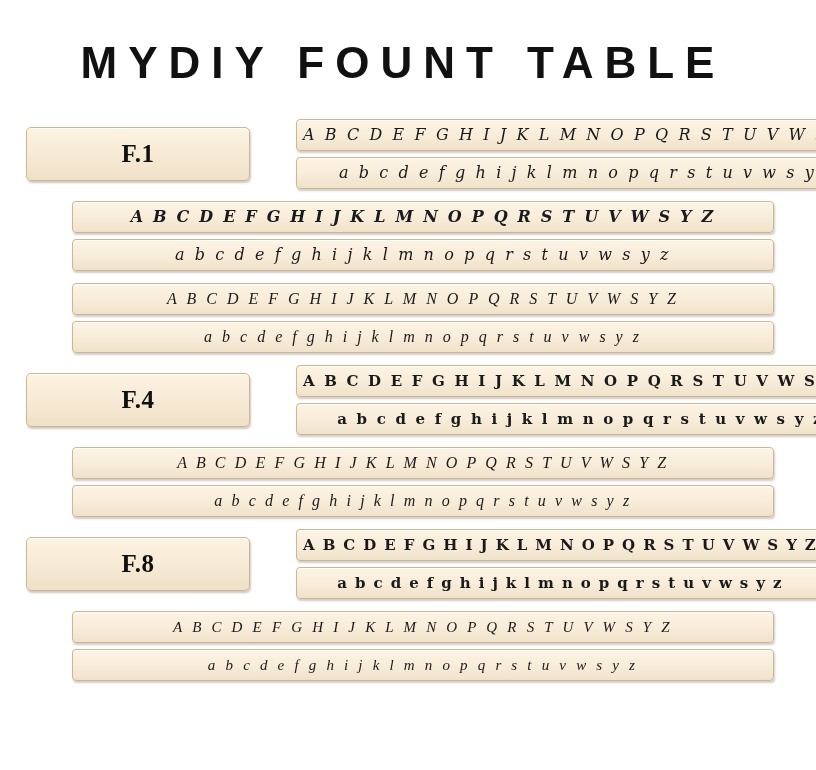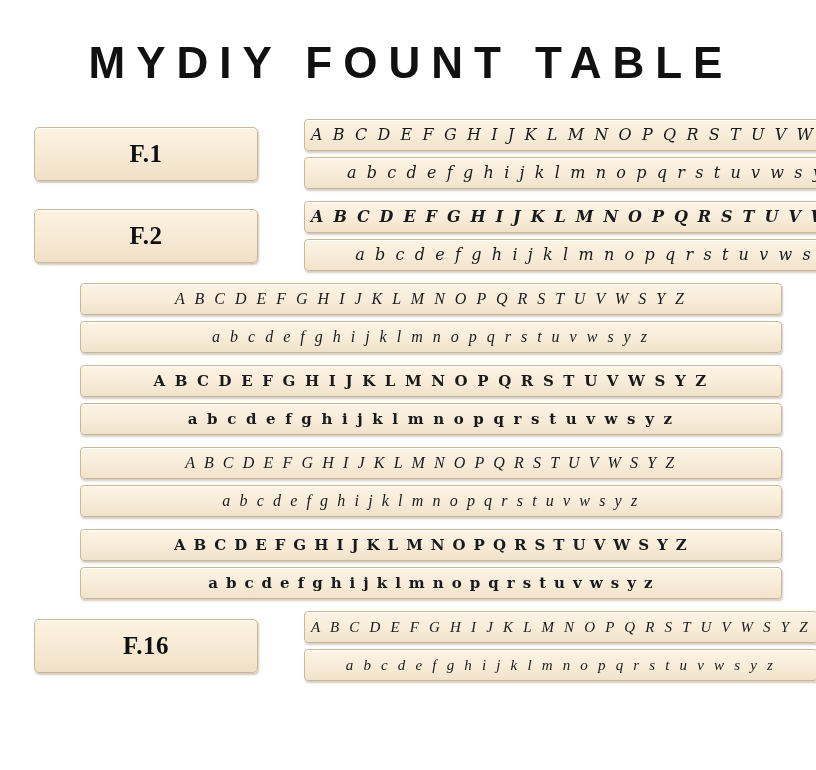--- a/index.html
+++ b/index.html
@@ -14,21 +14,20 @@
     color: #111;
     overflow: hidden;
     position: relative;
   }
 
   .page {
     width: 796px;
     height: 770px;
     position: relative;
     background: #ffffff;
-    padding-left: 8px;
   }
 
   .title {
     text-align: center;
     font-family: "Liberation Sans", sans-serif;
     font-weight: bold;
     font-size: 44px;
     letter-spacing: 11px;
     padding-top: 38px;
     padding-left: 10px;
@@ -162,45 +161,45 @@
         <div class="strip f-script">
           <span class="glyphs">A B C D E F G H I J K L M N O P Q R S T U V W S Y Z</span>
         </div>
         <div class="strip f-script">
           <span class="glyphs">a b c d e f g h i j k l m n o p q r s t u v w s y z</span>
         </div>
       </div>
     </div>
 
     <div class="row">
+      <div class="strips">
+        <div class="strip f-script-bold">
+          <span class="glyphs">A B C D E F G H I J K L M N O P Q R S T U V W S Y Z</span>
+        </div>
+        <div class="strip f-script">
+          <span class="glyphs">a b c d e f g h i j k l m n o p q r s t u v w s y z</span>
+        </div>
+      </div>
+    </div>
+
+    <div class="row">
+      <div class="strips">
+        <div class="strip f-thin">
+          <span class="glyphs">A B C D E F G H I J K L M N O P Q R S T U V W S Y Z</span>
+        </div>
+        <div class="strip f-thin">
+          <span class="glyphs">a b c d e f g h i j k l m n o p q r s t u v w s y z</span>
+        </div>
+      </div>
+    </div>
+
+    <div class="row">
       <div class="label-plaque">
-        <span class="label-text">F.2</span>
-      </div>
-      <div class="strips">
-        <div class="strip f-script-bold">
-          <span class="glyphs">A B C D E F G H I J K L M N O P Q R S T U V W S Y Z</span>
-        </div>
-        <div class="strip f-script">
-          <span class="glyphs">a b c d e f g h i j k l m n o p q r s t u v w s y z</span>
-        </div>
-      </div>
-    </div>
-
-    <div class="row">
-      <div class="strips">
-        <div class="strip f-thin">
-          <span class="glyphs">A B C D E F G H I J K L M N O P Q R S T U V W S Y Z</span>
-        </div>
-        <div class="strip f-thin">
-          <span class="glyphs">a b c d e f g h i j k l m n o p q r s t u v w s y z</span>
-        </div>
-      </div>
-    </div>
-
-    <div class="row">
+        <span class="label-text">F.4</span>
+      </div>
       <div class="strips">
         <div class="strip f-bold-serif">
           <span class="glyphs">A B C D E F G H I J K L M N O P Q R S T U V W S Y Z</span>
         </div>
         <div class="strip f-bold-serif">
           <span class="glyphs">a b c d e f g h i j k l m n o p q r s t u v w s y z</span>
         </div>
       </div>
     </div>
 
@@ -209,34 +208,34 @@
         <div class="strip f-italic-serif">
           <span class="glyphs">A B C D E F G H I J K L M N O P Q R S T U V W S Y Z</span>
         </div>
         <div class="strip f-italic-serif">
           <span class="glyphs">a b c d e f g h i j k l m n o p q r s t u v w s y z</span>
         </div>
       </div>
     </div>
 
     <div class="row">
+      <div class="label-plaque">
+        <span class="label-text">F.8</span>
+      </div>
       <div class="strips">
         <div class="strip f-gothic">
           <span class="glyphs">A B C D E F G H I J K L M N O P Q R S T U V W S Y Z</span>
         </div>
         <div class="strip f-gothic">
           <span class="glyphs">a b c d e f g h i j k l m n o p q r s t u v w s y z</span>
         </div>
       </div>
     </div>
 
     <div class="row">
-      <div class="label-plaque">
-        <span class="label-text">F.16</span>
-      </div>
       <div class="strips">
         <div class="strip f-lightscript">
           <span class="glyphs">A B C D E F G H I J K L M N O P Q R S T U V W S Y Z</span>
         </div>
         <div class="strip f-lightscript">
           <span class="glyphs">a b c d e f g h i j k l m n o p q r s t u v w s y z</span>
         </div>
       </div>
     </div>
 

